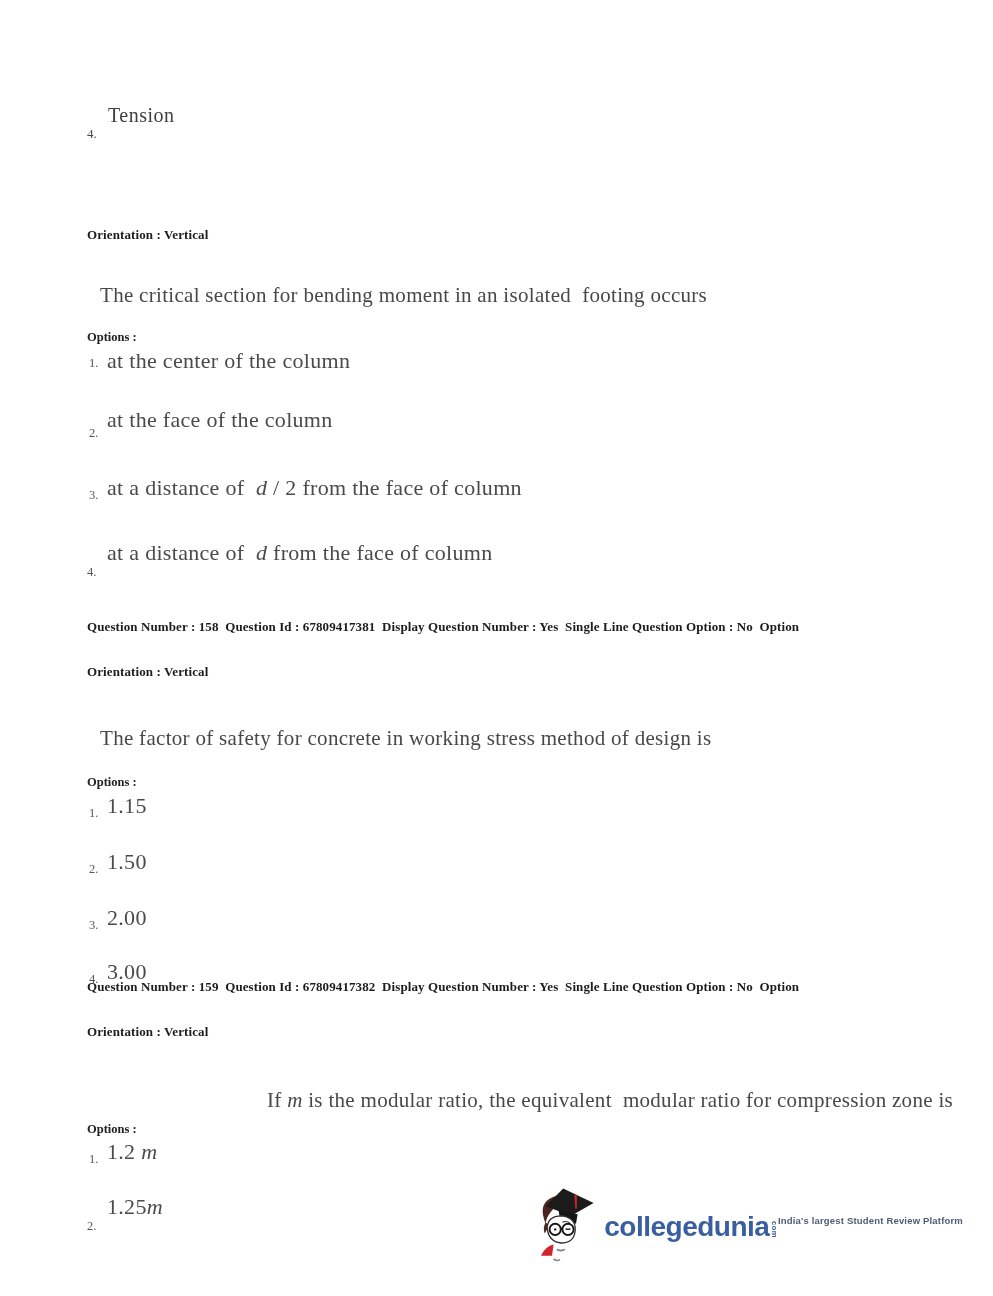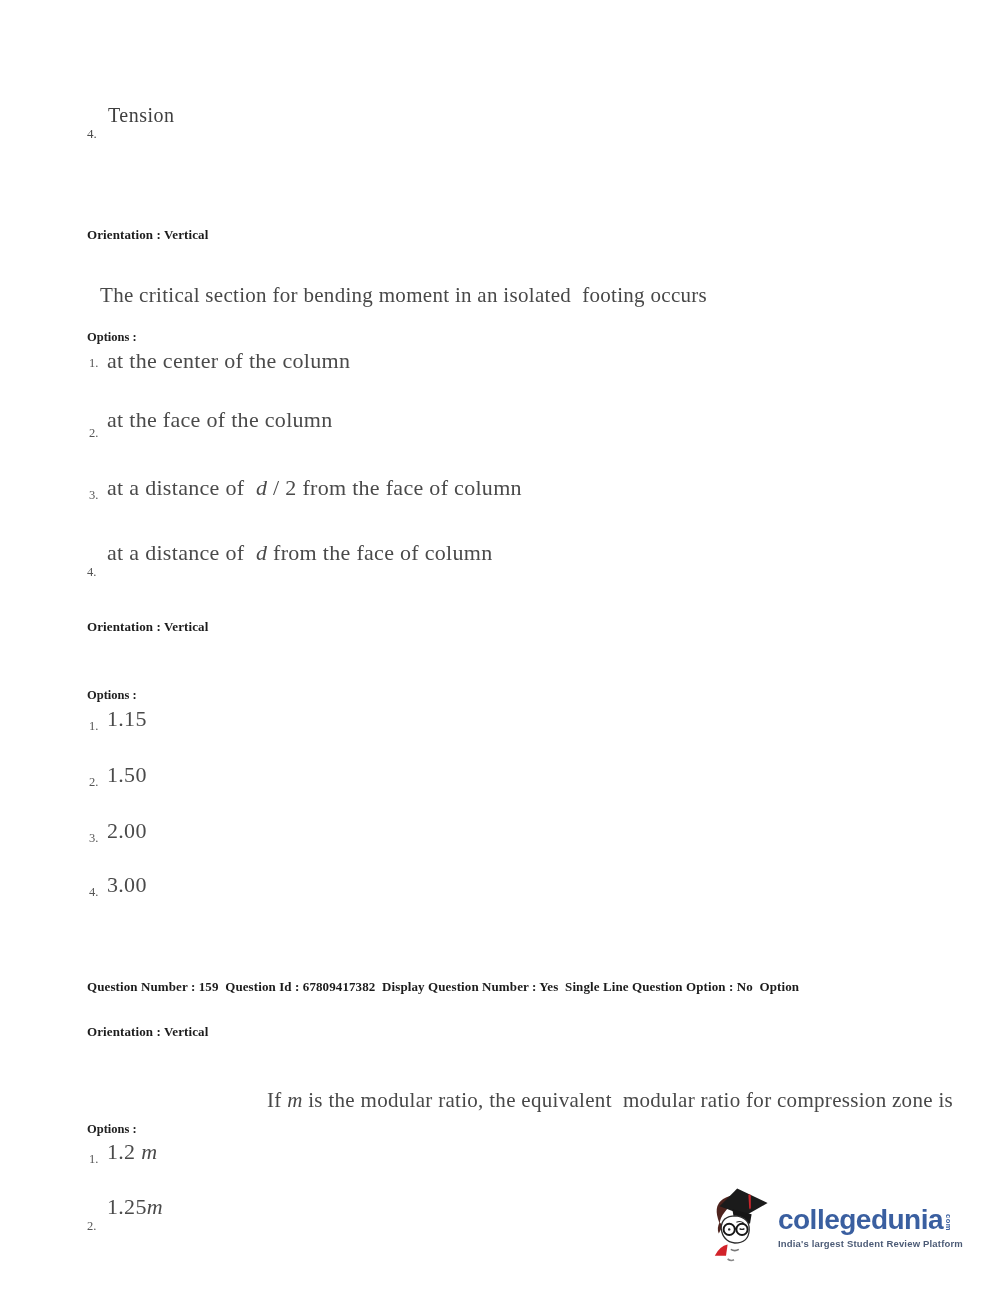--- a/index.html
+++ b/index.html
@@ -72,21 +72,21 @@
   .q158 .opt + .opt { margin-top: 32px; }
   .q158 .opt.g-sm { margin-top: 30px; }
   .q159 .opt + .opt { margin-top: 31px; }
 
   
   .logo {
     position: absolute; top: 1186px; right: 30px;
     display: flex; align-items: center; cursor: pointer;
   }
   .logo-mascot { width: 64px; height: 82px; margin-right: 4px; flex: 0 0 auto; }
-  .logo-textcol { display: flex; flex-direction: column; }
+  .logo-textcol { display: flex; flex-direction: row; }
   .brand-row { display: flex; align-items: flex-start; }
   .brand {
     font-family: "Liberation Sans", "DejaVu Sans", sans-serif;
     font-size: 28px; line-height: 30px; font-weight: bold; letter-spacing: -0.5px;
   }
   .tld {
     font-family: "Liberation Sans", "DejaVu Sans", sans-serif;
     writing-mode: vertical-rl; font-size: 7.5px; font-weight: bold;
     line-height: 7.5px; margin-left: 1px; margin-top: 9px; letter-spacing: 0.5px;
   }
@@ -127,22 +127,24 @@
       </div>
       <div class="opt n-xl g-md">
         <span class="opt-num">4.</span>
         <span class="opt-text"><span>at a distance of  </span><span style="font-style: italic;">d</span><span> from the face of column</span></span>
       </div>
     </div>
   </section>
 
   <section class="question q158">
     <div class="qmeta">
+      <div>Question Number : 158  Question Id : 67809417381  Display Question Number : Yes  Single Line Question Option : No  Option</div>
       <div>Orientation : Vertical</div>
     </div>
+    <div class="qtext"><span>The factor of safety for concrete in working stress method of design is</span></div>
     <div class="opt-label">Options :</div>
     <div class="opts">
       <div class="opt n-md">
         <span class="opt-num">1.</span>
         <span class="opt-text"><span>1.15</span></span>
       </div>
       <div class="opt n-md">
         <span class="opt-num">2.</span>
         <span class="opt-text"><span>1.50</span></span>
       </div>

